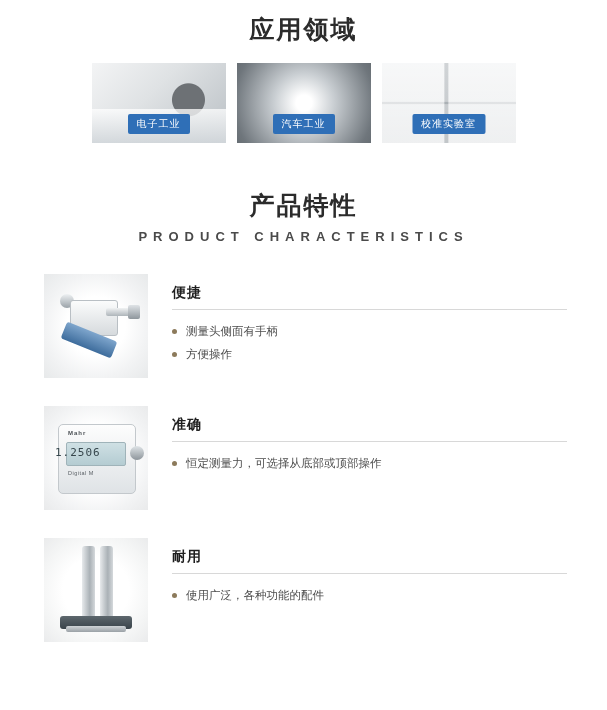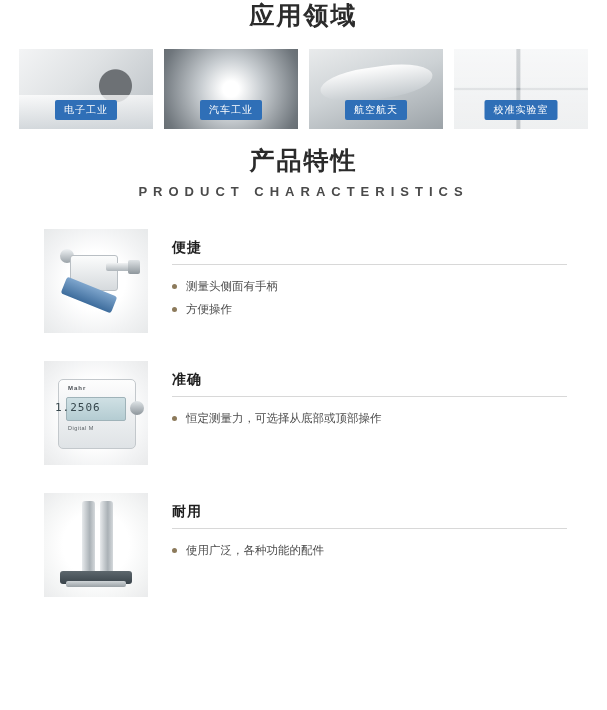--- a/index.html
+++ b/index.html
@@ -34,20 +34,21 @@
   .section-title-en {
     font-size: 13px;
     font-weight: bold;
     color: #4a4a4a;
     letter-spacing: 6px;
     margin-top: 9px;
   }
 
   
   .app-section {
+    padding-top: 14px;
   }
   .app-gallery {
     display: flex;
     justify-content: center;
     gap: 11px;
     margin-top: 19px;
   }
   .app-card {
     position: relative;
     width: 134px;
@@ -108,21 +109,21 @@
     content: "";
     position: absolute;
     left: 0; top: 0; width: 100%; height: 100%;
     background:
       linear-gradient(90deg, rgba(255,255,255,0.55) 0 46%, rgba(120,128,134,0.25) 47% 49%, rgba(255,255,255,0.55) 50% 100%),
       linear-gradient(180deg, rgba(255,255,255,0.4) 0 48%, rgba(120,128,134,0.25) 49% 51%, rgba(255,255,255,0.4) 52% 100%);
   }
 
   
   .prod-section {
-    padding-top: 16px;
+    padding-top: 47px;
   }
   .feature-list {
     margin-top: 30px;
   }
   .feature-row {
     display: flex;
     align-items: flex-start;
     padding: 0 40px 0 44px;
     margin-bottom: 28px;
   }
@@ -309,24 +310,20 @@
       <div class="app-card">
         <div class="photo photo-1"></div>
         <div class="app-caption">电子工业</div>
       </div>
 
       <div class="app-card">
         <div class="photo photo-2"></div>
         <div class="app-caption">汽车工业</div>
       </div>
 
-      <div class="app-card">
-        <div class="photo photo-3"></div>
-        <div class="app-caption">航空航天</div>
-      </div>
 
       <div class="app-card">
         <div class="photo photo-4"></div>
         <div class="app-caption">校准实验室</div>
       </div>
 
     </div>
   </section>
 
   <section class="prod-section">

